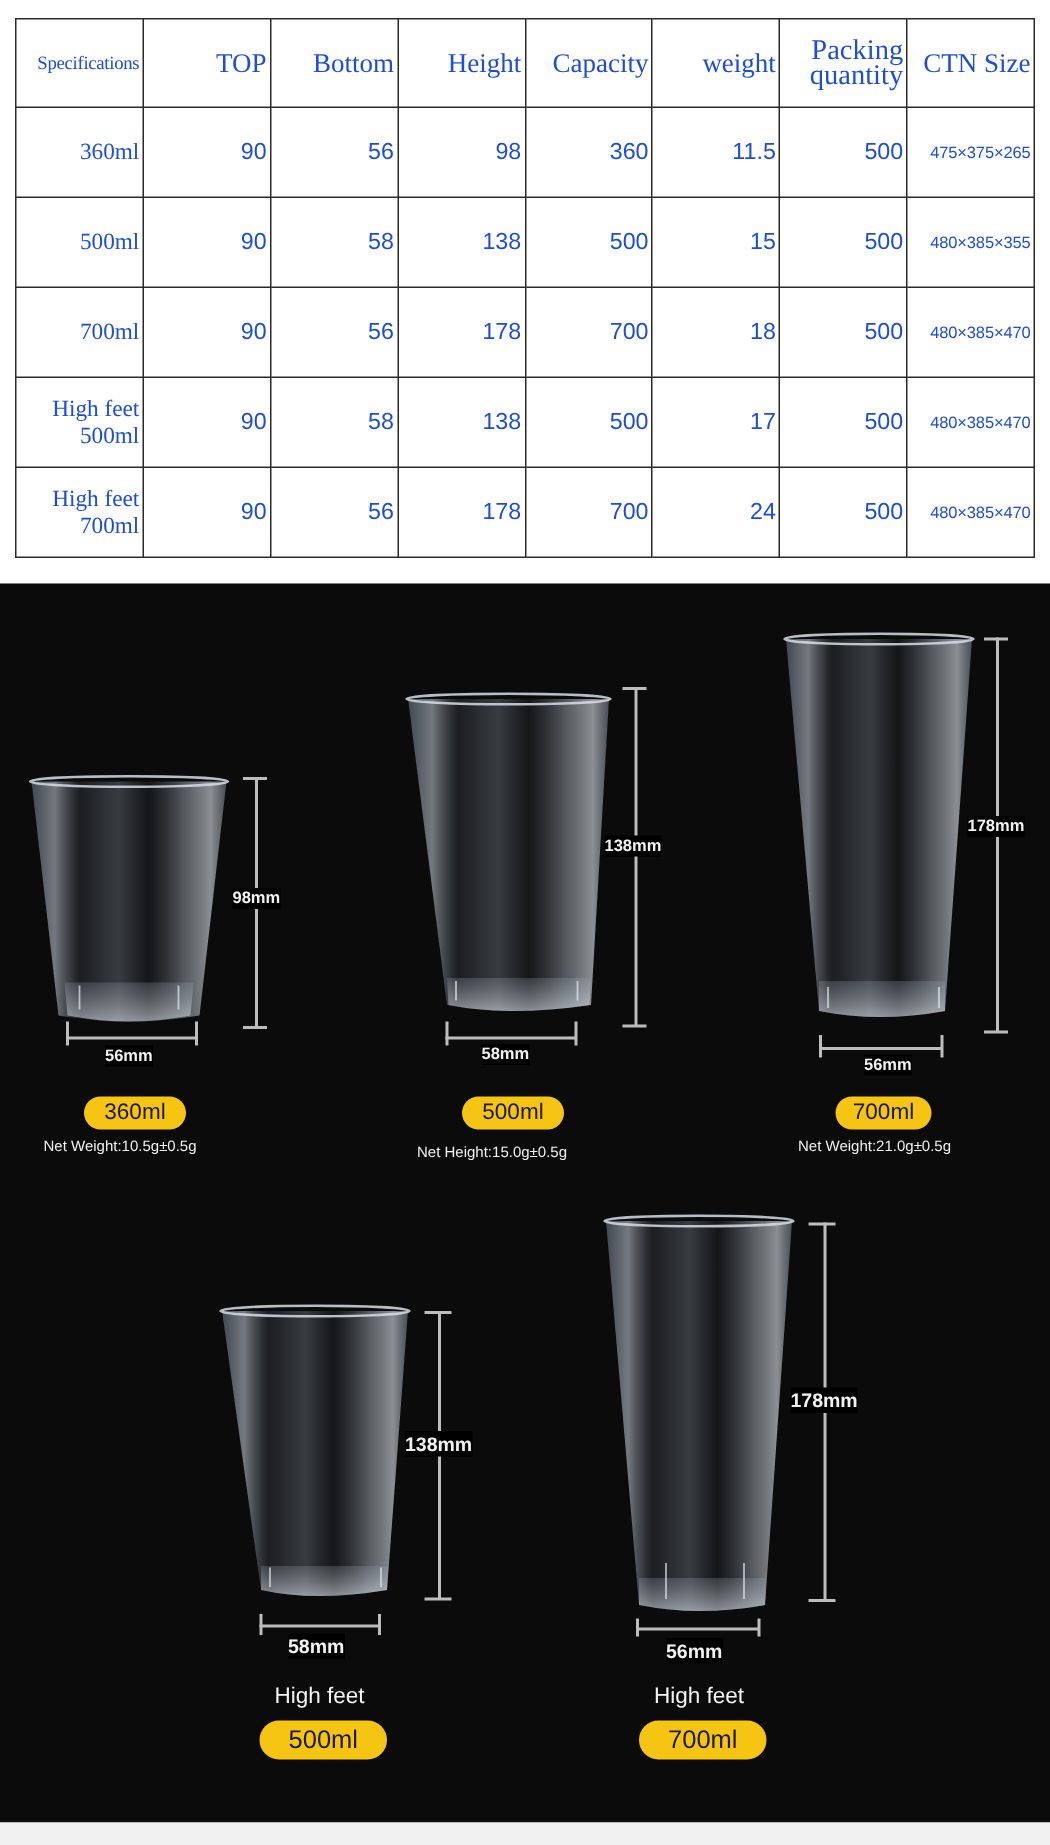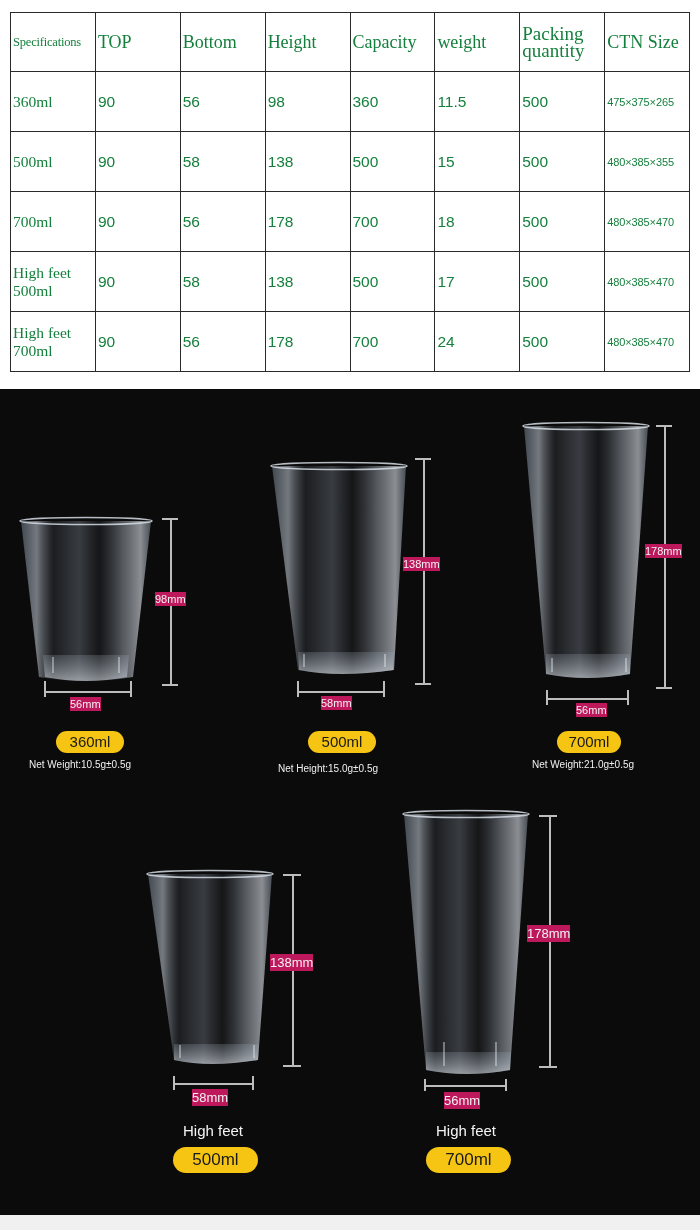--- a/index.html
+++ b/index.html
@@ -5,22 +5,22 @@
     * { box-sizing: border-box; margin: 0; padding: 0; }
     html, body { width: 700px; height: 1230px; background: #ffffff; overflow: hidden; }
     body { position: relative; font-family: "Liberation Sans", sans-serif; }
 
     
     .spec-table {
       position: absolute; left: 10px; top: 12px;
       width: 680px; border-collapse: collapse; table-layout: fixed;
     }
     .spec-table td, .spec-table th {
-      border: 1.5px solid #2a2a2a; text-align: left; vertical-align: middle;
-      color: #15803d; width: 77px; padding: 0 2px;
+      border: 1.5px solid #2a2a2a; text-align: right; vertical-align: middle;
+      color: #1d4ed8; width: 77px; padding: 0 2px;
     }
     .spec-table th {
       height: 59px; font-family: "Liberation Serif", "DejaVu Serif", serif;
       font-weight: normal; font-size: 18px; line-height: 17px;
     }
     .spec-table th.small { font-size: 12.5px; letter-spacing: -0.2px; }
     .spec-table th.two { font-size: 19px; line-height: 17px; }
     .spec-table td { height: 60px; font-size: 15.5px; }
     .spec-table td.name {
       font-family: "Liberation Serif", "DejaVu Serif", serif; font-size: 15.5px; line-height: 18px;
@@ -35,22 +35,22 @@
     .footer-strip {
       position: absolute; left: 0; top: 1215px; width: 700px; height: 15px; background: #f0f0f0;
     }
 
     .cup { position: absolute; }
     .cup svg { display: block; overflow: visible; }
 
     .dim-v, .dim-h { position: absolute; }
     .dim-line { position: absolute; background: #bdbdbd; }
     .dim-label {
-      position: absolute; color: #f2f2f2; font-size: 11px; font-weight: normal;
-      white-space: nowrap; background: #be185d; padding: 1px 0;
+      position: absolute; color: #f2f2f2; font-size: 11px; font-weight: bold;
+      white-space: nowrap; background: #000000; padding: 1px 0;
     }
     .dim-label.big { font-size: 13px; }
 
     .pill {
       position: absolute; height: 22px; border-radius: 11px; background: #f6c514;
       color: #1a1a1a; font-size: 15px; text-align: center; line-height: 22px;
     }
     .pill.big { height: 26px; border-radius: 13px; line-height: 26px; font-size: 17px; }
     .net-weight {
       position: absolute; color: #f0f0f0; font-size: 10px; white-space: nowrap;

